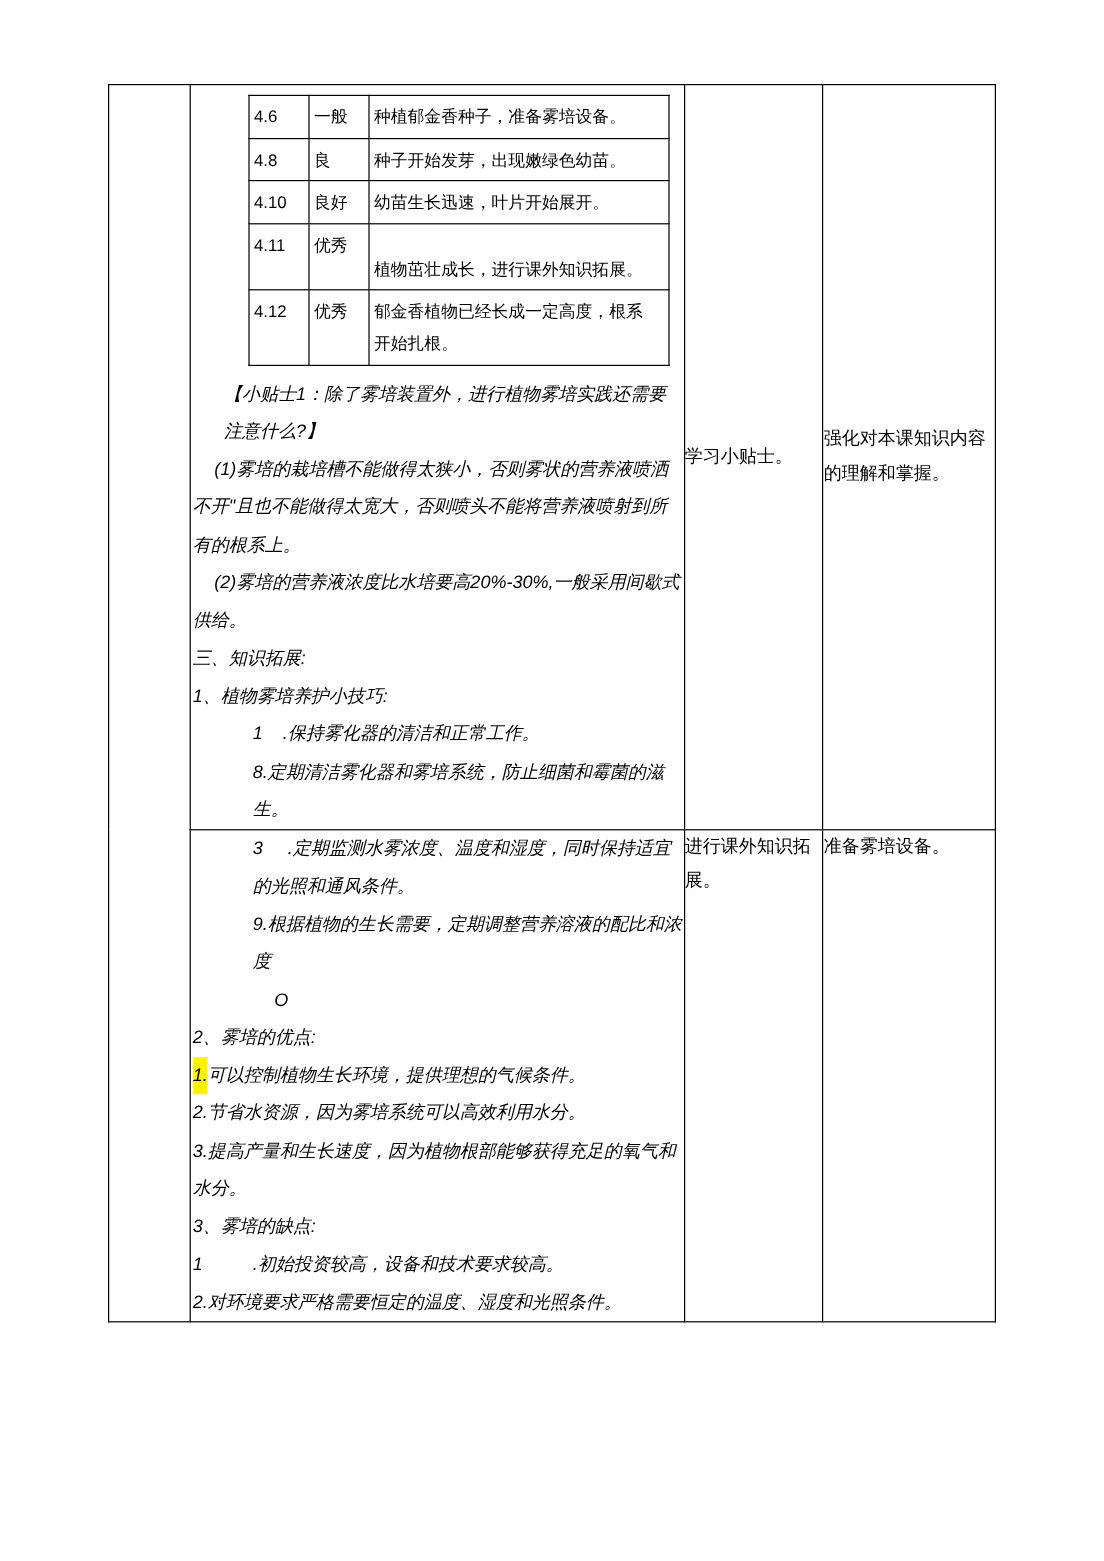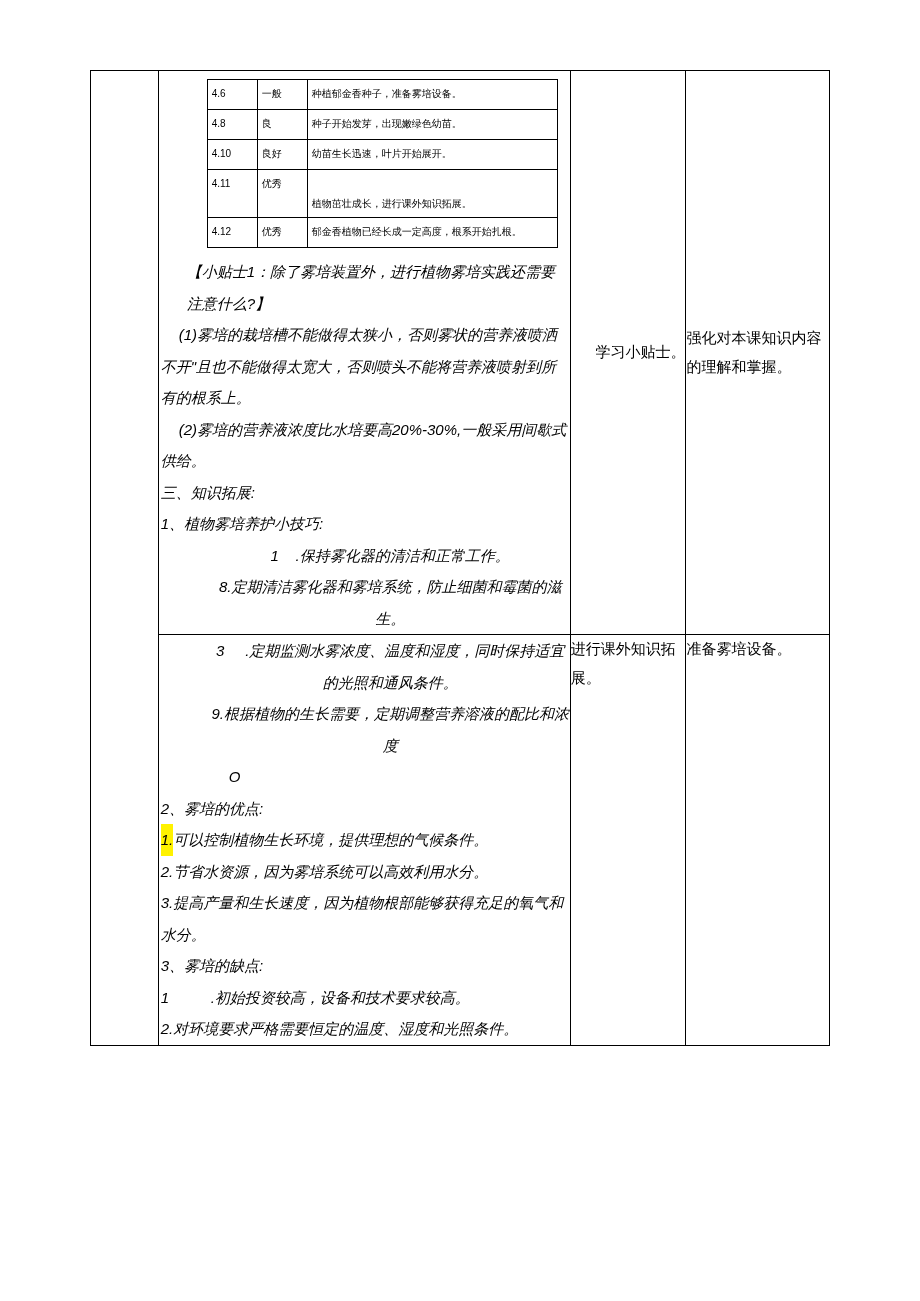--- a/index.html
+++ b/index.html
@@ -25,38 +25,38 @@
   .col-left { width: 66px; }
   .col-mid { width: 402px; }
   .col-r1 { width: 113px; }
   .col-r2 { width: 140px; }
 
   .inner-table {
     border-collapse: collapse;
     margin-left: 48px;
     margin-top: 8px;
     margin-bottom: 8px;
-    font-size: 10px;
+    font-size: 14px;
   }
   .inner-table td {
     border: 1px solid #000;
     padding: 4px 10px 4px 4px;
     vertical-align: top;
     line-height: 1.9;
     height: 30px;
   }
   .inner-table .c0 { width: 50px; }
   .inner-table .c1 { width: 50px; }
   .inner-table .c2 { width: 250px; }
 
   .content { padding: 2px 4px 2px 2px; }
   .p { line-height: 2.1; font-style: italic; }
   .indent1 { padding-left: 28px; }
   .indent3 { padding-left: 70px; }
-  .li-num { padding-left: 52px; text-align: center; }
+  .li-num { padding-left: 52px; }
   .tip-body { text-indent: 0; padding-left: 2px; padding-right: 2px; }
   .section { padding-left: 2px; }
   .hl {
     background: #fff200;
     display: inline-block;
     padding: 0 0px;
   }
   .side-pad { padding: 2px 4px; }
   .circle { font-family: Arial, sans-serif; }
 </style>
@@ -115,21 +115,21 @@
     <div class="p section">三、知识拓展:</div>
     <div class="p section">1、植物雾培养护小技巧:</div>
 
     <div class="p li-num">
       <span>1</span>&nbsp;&nbsp;&nbsp;
       <span>.保持雾化器的清洁和正常工作。</span>
     </div>
     <div class="p li-num">8.定期清洁雾化器和雾培系统，防止细菌和霉菌的滋生。</div>
   </td>
 
-  <td class="side-pad" style="vertical-align:middle;text-align:right;">
+  <td class="side-pad" style="vertical-align:middle;">
     <div>学习小贴士。</div>
   </td>
   <td class="side-pad" style="vertical-align:middle;">
     <div>强化对本课知识内容的理解和掌握。</div>
   </td>
 </tr>
 
 <tr>
   <td class="content">
     <div class="p li-num">

